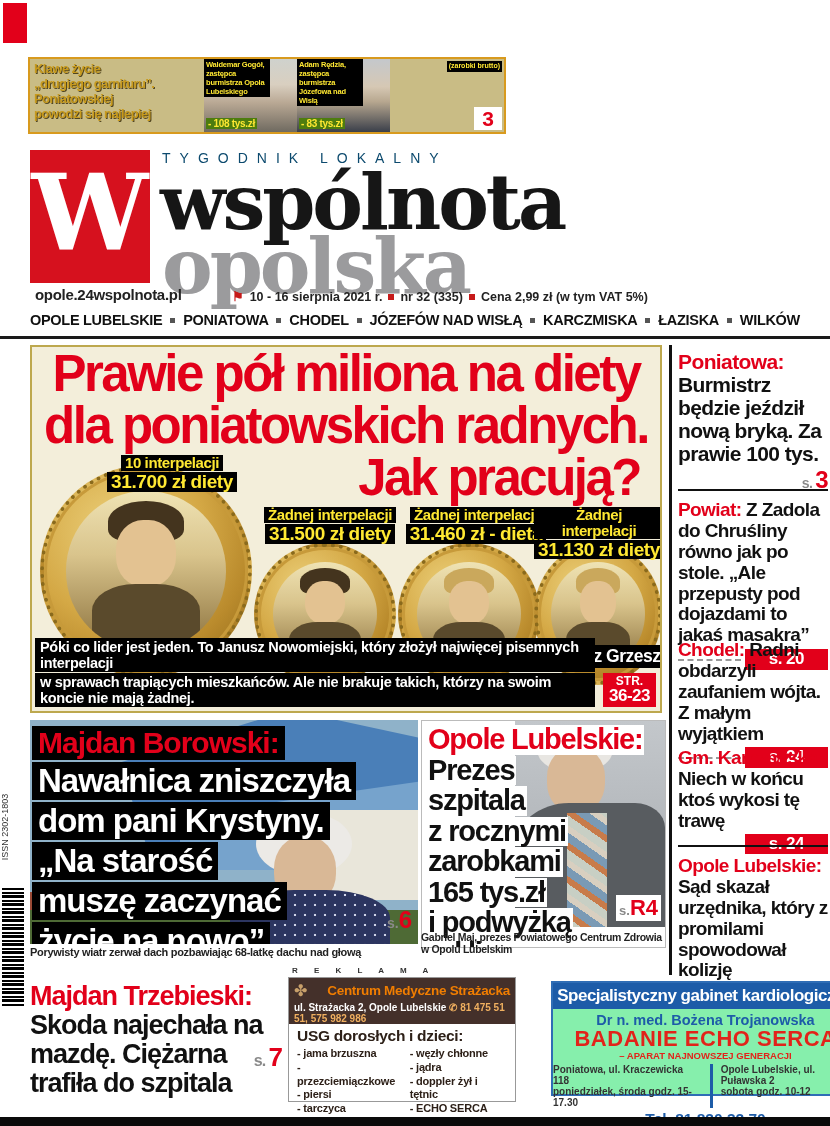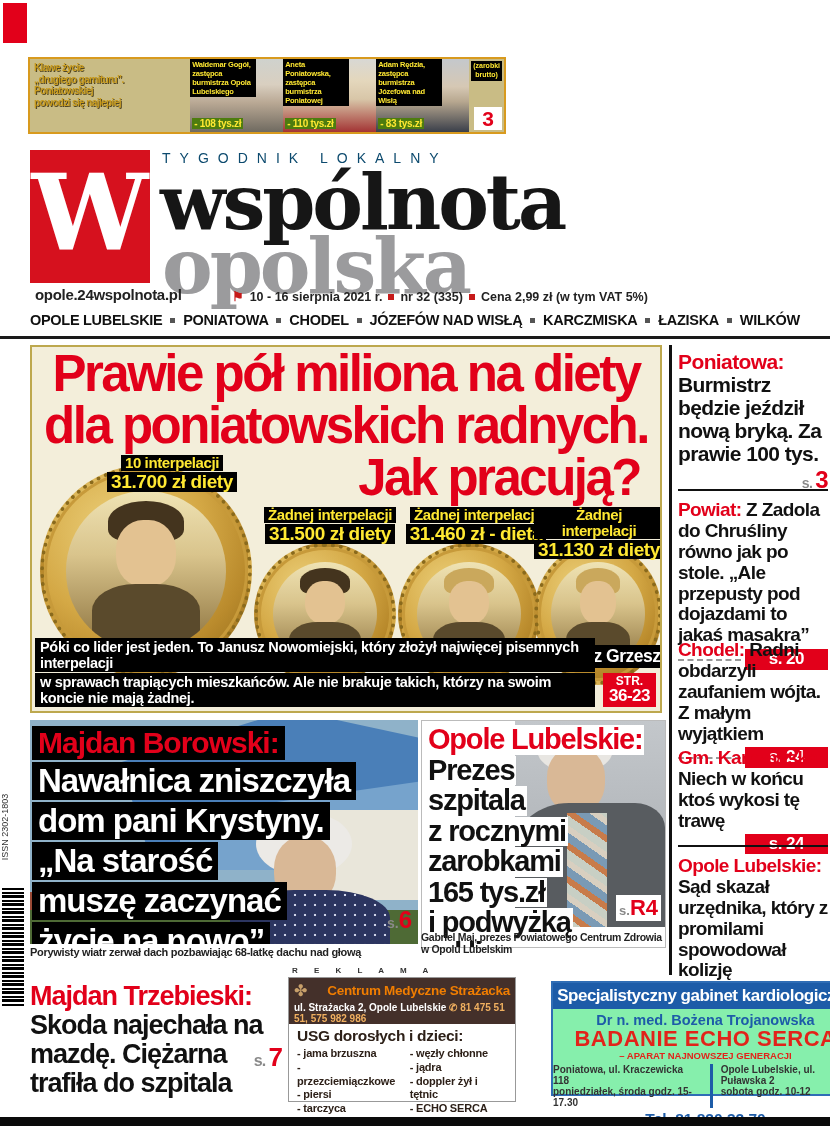--- a/index.html
+++ b/index.html
@@ -12,21 +12,21 @@
   .red{color:#e2001a;}
   .pgref-s{color:#8a8a8a;font-weight:bold;}
   .pgref-n{color:#e2001a;font-weight:bold;}
   .redbox{background:#e2001a;color:#fff;font-weight:bold;padding:1px 24px;font-size:17px;letter-spacing:-0.5px;}
 
   
   .corner-mark{left:3px;top:3px;width:24px;height:40px;background:#e2001a;}
 
   
   .banner{left:28px;top:57px;width:478px;height:77px;background:#c9bc85;border:2px solid #d89a1e;display:flex;}
-  .banner-headline{width:174px;padding:3px 4px;font-weight:bold;font-size:10px;line-height:1.15;
+  .banner-headline{width:174px;padding:3px 4px;font-weight:bold;font-size:13px;line-height:1.15;
      color:#c79a1d;text-shadow:1px 1px 0 rgba(40,30,0,.75);letter-spacing:-0.6px;}
   .person{position:relative;width:93px;flex:0 0 93px;overflow:hidden;}
   .person .photo{position:absolute;inset:0;}
   .p1{background:linear-gradient(180deg,#cfd2cd 0%,#d9cfc0 35%,#b9a894 60%,#6f6a60 100%);}
   .p2{background:linear-gradient(180deg,#d8d8d4 0%,#e4d7bc 30%,#d8c6a8 55%,#a33434 100%);}
   .p3{background:linear-gradient(180deg,#c4c8cc 0%,#d6c8b4 38%,#b8a890 58%,#3a3f4a 100%);}
   .person .lbl{position:relative;display:inline-block;background:#000;color:#ffe832;
      font-size:7.5px;font-weight:bold;line-height:1.2;padding:1px 2px;max-width:66px;letter-spacing:-0.2px;}
   .person .amt{position:absolute;bottom:3px;left:2px;background:#4d7c0f;color:#ffe832;font-size:10px;
      font-weight:bold;padding:0 2px;letter-spacing:-0.3px;}
@@ -201,25 +201,20 @@
       <div>„drugiego garnituru”.</div>
       <div>Poniatowskiej</div>
       <div>powodzi się najlepiej</div>
     </div>
     <div class="person">
       <div class="photo p1"></div>
       <span class="lbl"><span>Waldemar Gogół,</span><br><span>zastępca burmistrza Opola Lubelskiego</span></span>
       <span class="amt">- 108 tys.zł</span>
     </div>
     <div class="person">
-      <div class="photo p2"></div>
-      <span class="lbl"><span>Aneta Poniatowska,</span><br><span>zastępca burmistrza Poniatowej</span></span>
-      <span class="amt">- 110 tys.zł</span>
-    </div>
-    <div class="person">
       <div class="photo p3"></div>
       <span class="lbl"><span>Adam Rędzia,</span><br><span>zastępca burmistrza Józefowa nad Wisłą</span></span>
       <span class="amt">- 83 tys.zł</span>
     </div>
     <div class="banner-right">
       <span class="zarobki">(zarobki brutto)</span>
       <span class="banner-page">3</span>
     </div>
   </div>
 

